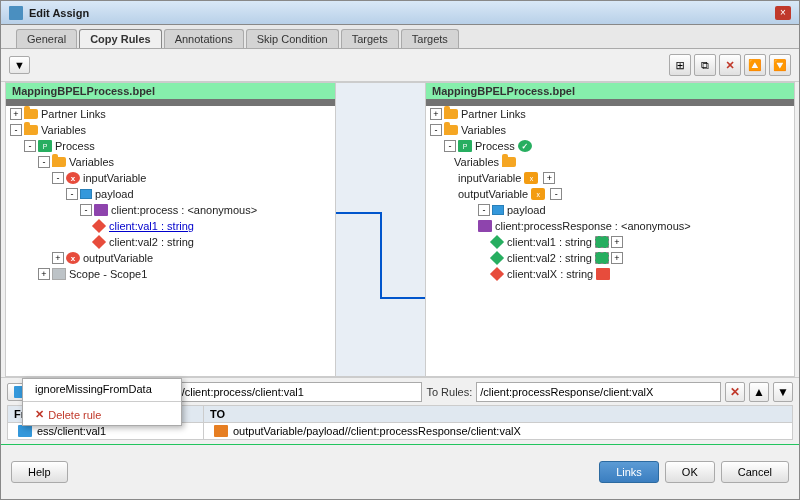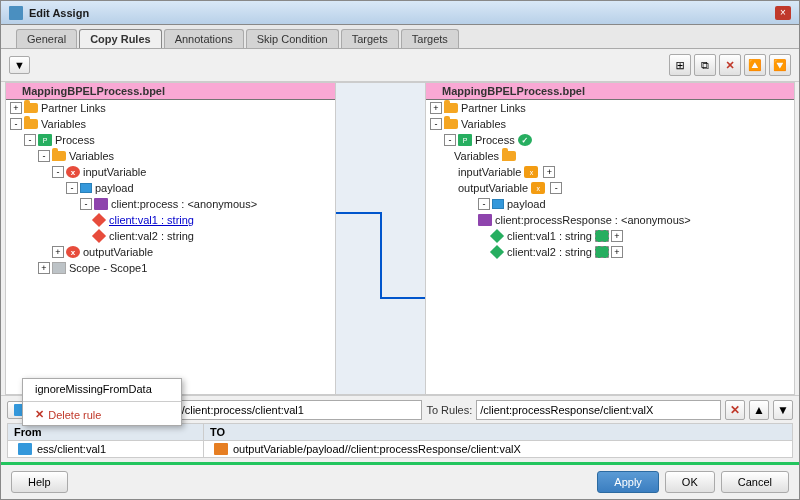--- a/index.html
+++ b/index.html
@@ -278,25 +278,25 @@
       font-size: 11px;
       color: #222;
     }
 
     .item-label.linked {
       color: #0000cc;
       text-decoration: underline;
     }
 
     .tree-header {
-      background: #f9a8d4;
-      padding: 2px 16px;
+      background: #86efac;
+      padding: 2px 6px;
       font-size: 11px;
       color: #333;
-      border-bottom: 1px solid #737373;
+      border-bottom: 7px solid #737373;
       font-weight: bold;
     }
 
     
     .conn-svg {
       position: absolute;
       top: 0;
       left: 0;
       width: 100%;
       height: 100%;
@@ -429,23 +429,23 @@
     .delete-item .x-icon {
       color: #c0392b;
       font-weight: bold;
     }
 
     
     .footer {
       display: flex;
       justify-content: space-between;
       align-items: center;
-      padding: 6px 10px;
+      padding: 16px 10px;
       background: #f0f0f0;
-      border-top: 3px solid #22c55e;
+      border-top: 1px solid #22c55e;
     }
 
     .footer-right {
       display: flex;
       gap: 6px;
     }
 
     .footer-btn {
       padding: 4px 16px;
       border: 1px solid #aaa;
@@ -654,20 +654,25 @@
           <div class="diamond-icon" style="background:#27ae60;"></div>
           <span class="item-label">client:val1 : string</span>
           <div style="margin-left:3px;width:14px;height:12px;background:#27ae60;border-radius:1px;flex-shrink:0;border:1px dashed #888;"></div>
           <span class="expand-icon" style="margin-left:2px;">+</span>
         </div>
         <div class="tree-item indent5" style="padding-left:66px;">
           <div class="diamond-icon" style="background:#27ae60;"></div>
           <span class="item-label">client:val2 : string</span>
           <div style="margin-left:3px;width:14px;height:12px;background:#27ae60;border-radius:1px;flex-shrink:0;border:1px dashed #888;"></div>
           <span class="expand-icon" style="margin-left:2px;">+</span>
+        </div>
+        <div class="tree-item indent5" style="padding-left:66px;">
+          <div class="diamond-icon" style="background:#e74c3c;"></div>
+          <span class="item-label">client:valX : string</span>
+          <div style="margin-left:3px;width:14px;height:12px;background:#e74c3c;border-radius:1px;flex-shrink:0;"></div>
         </div>
       </div>
     </div>
   </div>
 
   <div class="rule-area">
     <div class="rule-row">
       <div class="copy-btn">
         <div class="row-icon"></div>
         <span>Copy</span>
@@ -717,18 +722,18 @@
       <div class="context-menu-item delete-item">
         <span class="x-icon">✕</span>
         <span>Delete rule</span>
       </div>
     </div>
   </div>
 
   <div class="footer">
     <button class="footer-btn">Help</button>
     <div class="footer-right">
-      <button class="footer-btn apply">Apply</button>
+      <button class="footer-btn apply">Links</button>
       <button class="footer-btn">OK</button>
       <button class="footer-btn">Cancel</button>
     </div>
   </div>
 </div>
 
 </body></html>

